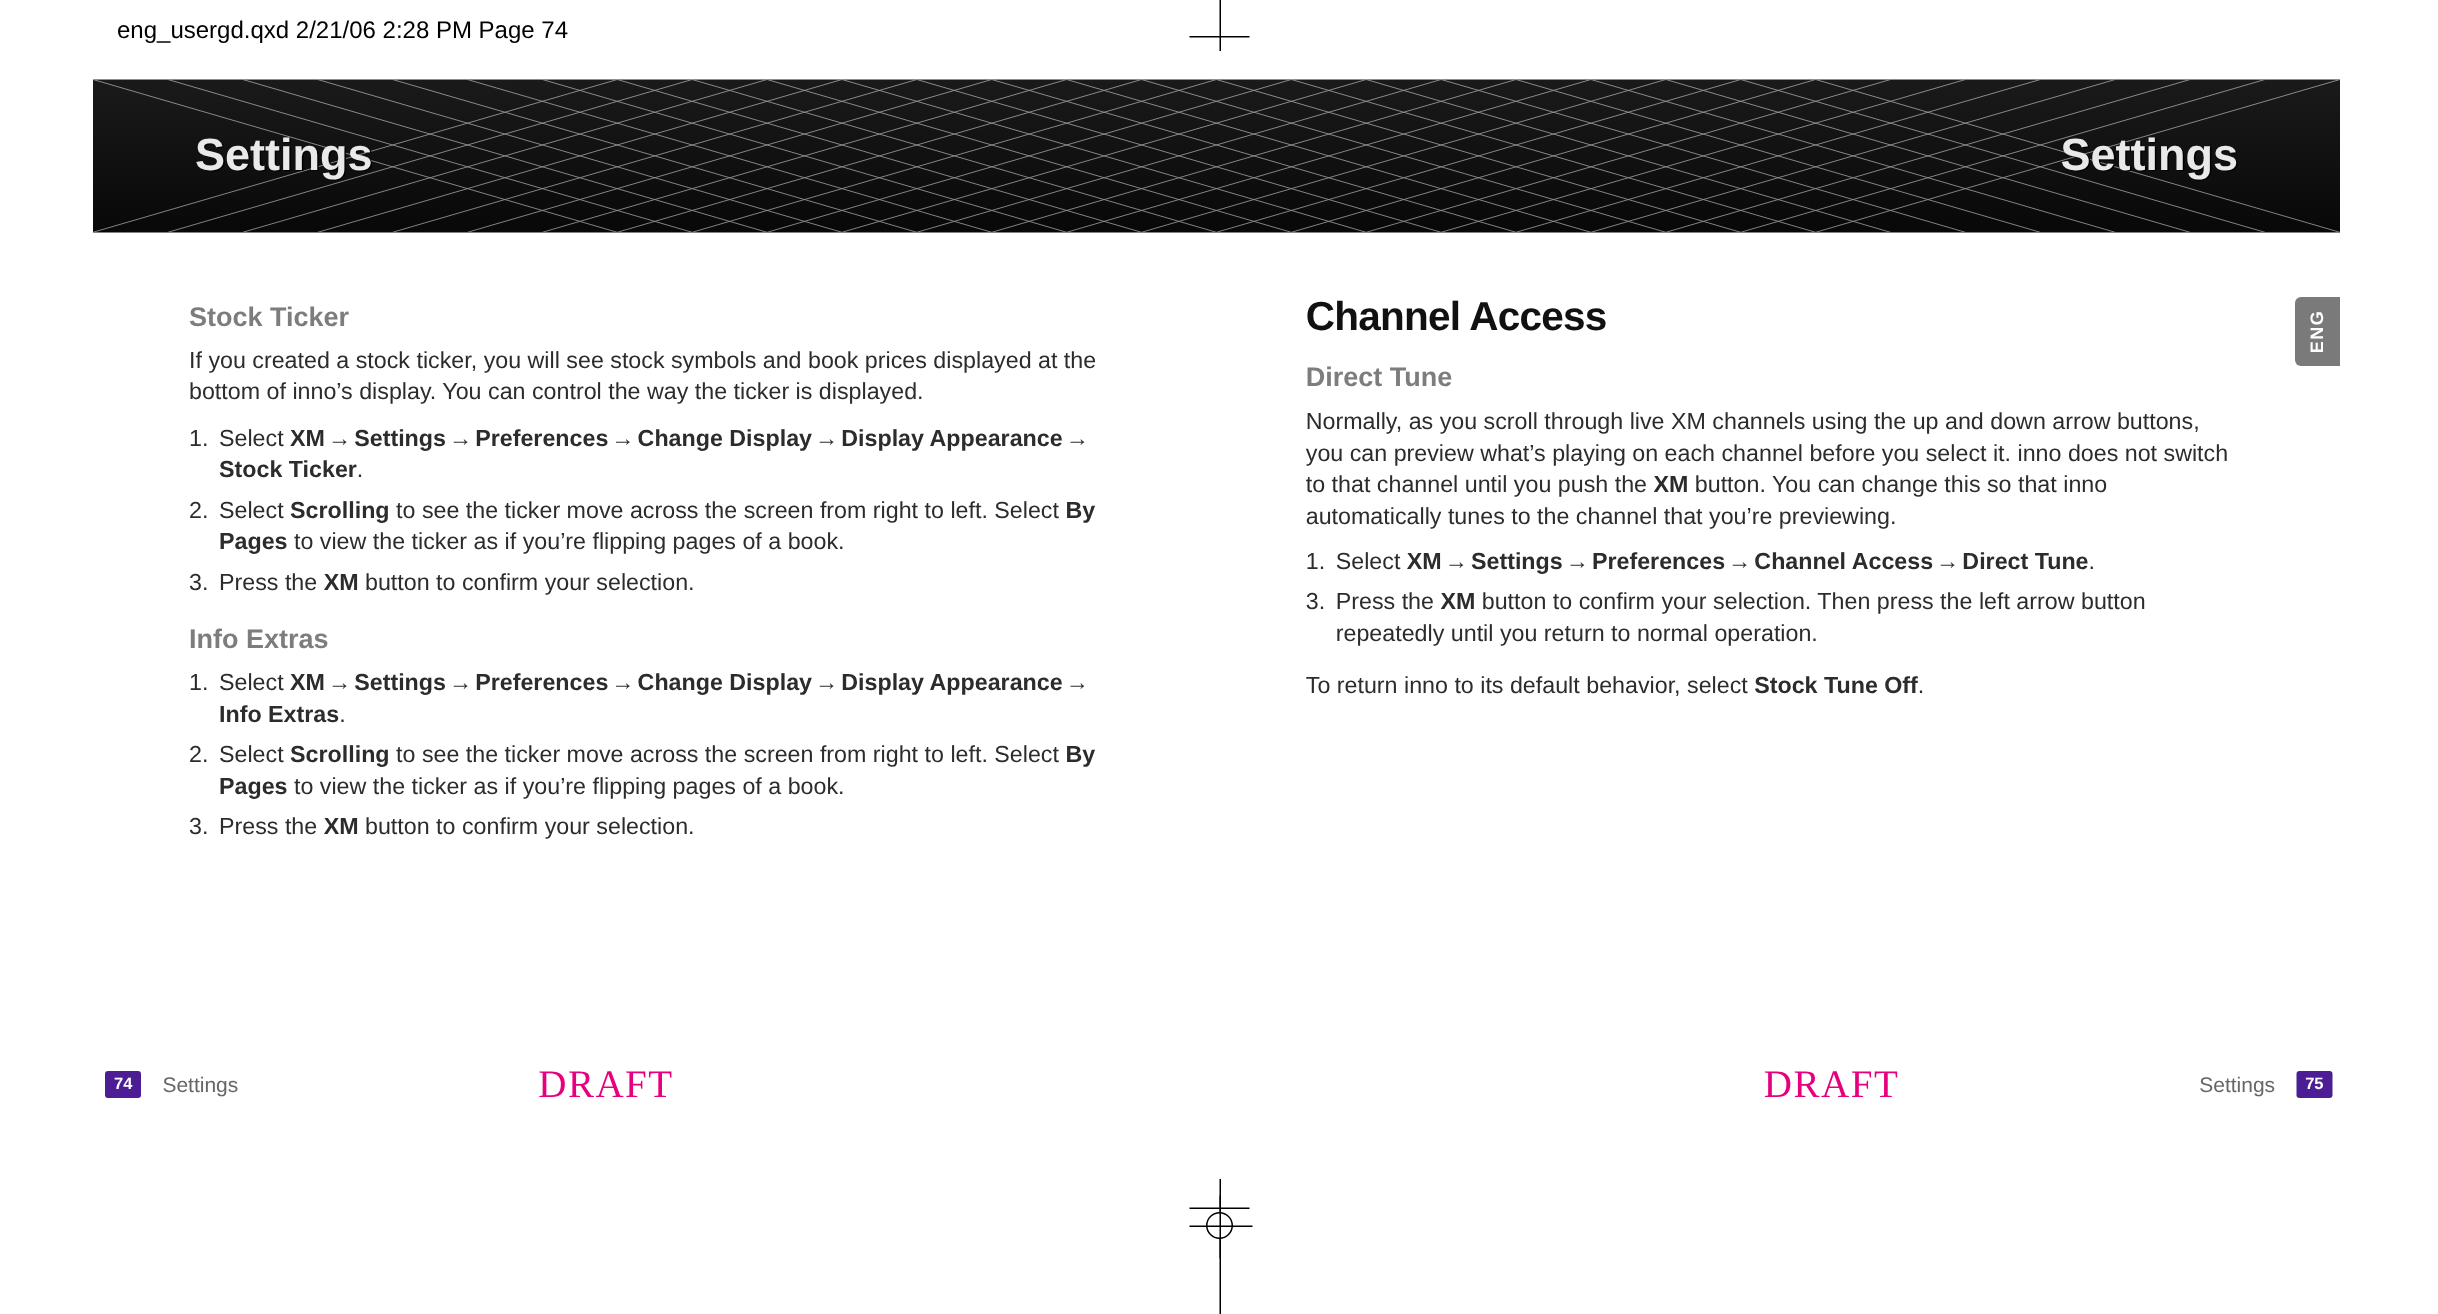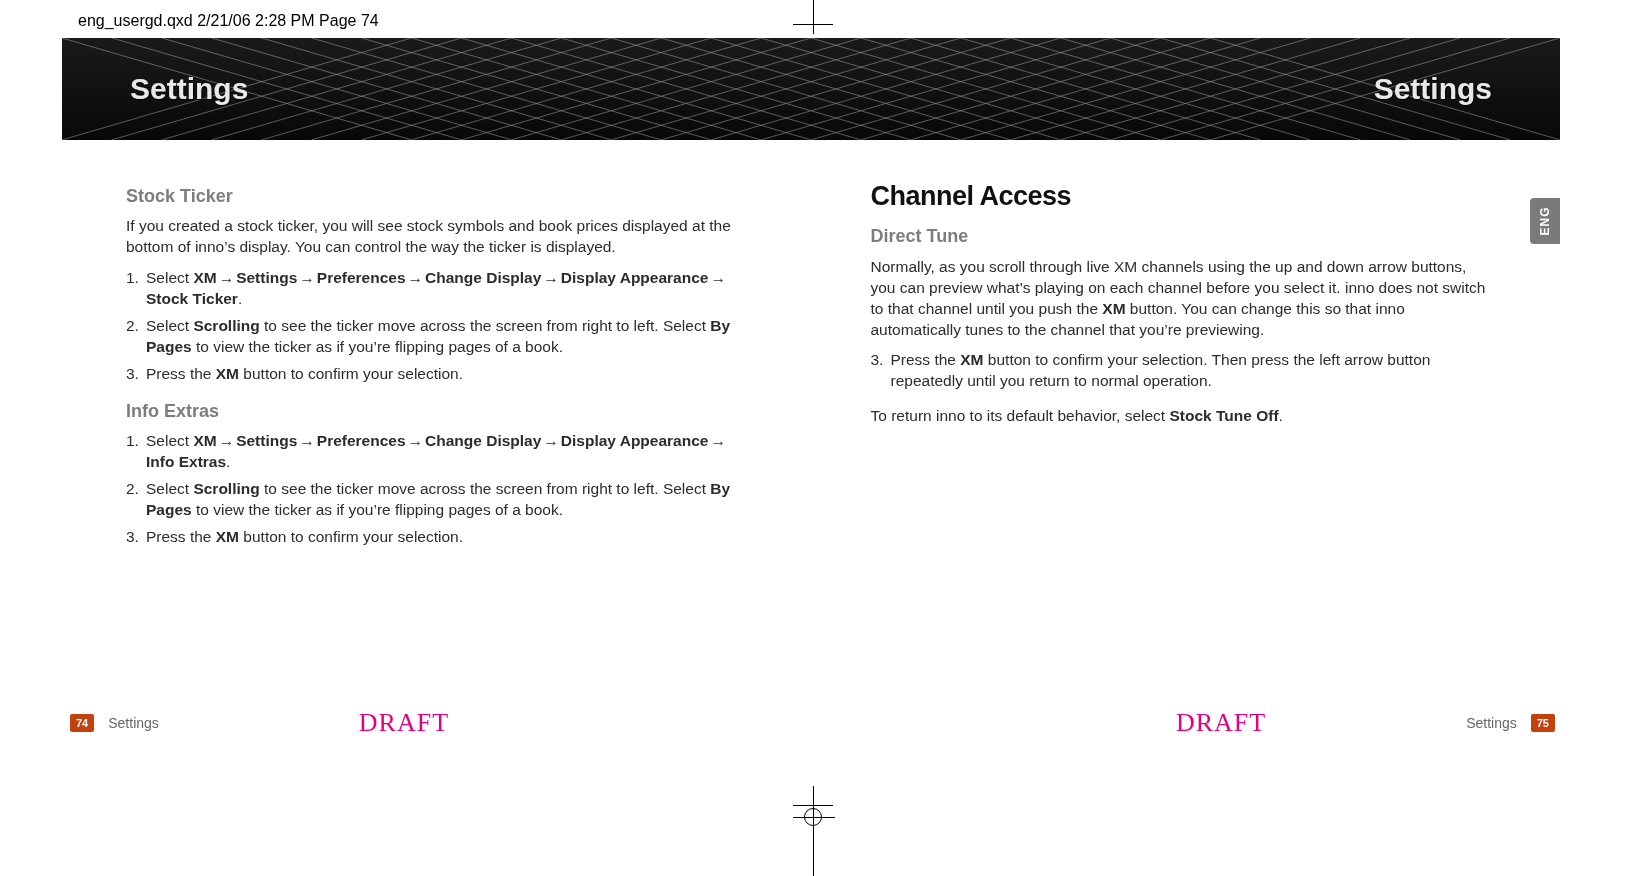--- a/index.html
+++ b/index.html
@@ -6,21 +6,21 @@
   body {
     font-family: "Helvetica Neue", Arial, sans-serif;
     background: #fff;
     width: 1625px;
     height: 876px;
     position: relative;
     overflow: hidden;
   }
   .meta-header {
     font-size: 16px;
-    padding: 12px 0 8px 78px;
+    padding: 12px 0 23px 78px;
     color: #000;
     font-family: Arial, sans-serif;
     border-radius: 12px;
   }
   .crop-top {
     position: absolute;
     top: 0;
     left: 50%;
     transform: translateX(-50%);
     width: 40px;
@@ -155,21 +155,21 @@
     align-items: center;
     font-size: 14px;
   }
   .foot-left, .foot-right {
     display: flex;
     align-items: center;
     gap: 14px;
     color: #666;
   }
   .pgnum-box {
-    background: #c2410c;
+    background: #4c1d95;
     color: #fff;
     font-weight: bold;
     font-size: 11px;
     padding: 3px 6px;
     border-radius: 2px;
   }
   .draft {
     font-family: Georgia, "Times New Roman", serif;
     color: #e6007e;
     font-size: 26px;
@@ -261,20 +261,21 @@
         <div class="step"><span class="num">1. </span>Select <span class="b">XM</span><span class="arrow"> → </span><span class="b">Settings</span><span class="arrow"> → </span><span class="b">Preferences</span><span class="arrow"> → </span><span class="b">Change Display</span><span class="arrow"> → </span><span class="b">Display Appearance</span><span class="arrow"> → </span><span class="b">Info Extras</span>.</div>
         <div class="step"><span class="num">2. </span>Select <span class="b">Scrolling</span> to see the ticker move across the screen from right to left. Select <span class="b">By Pages</span> to view the ticker as if you’re flipping pages of a book.</div>
         <div class="step"><span class="num">3. </span>Press the <span class="b">XM</span> button to confirm your selection.</div>
       </div>
     </div>
   <div class="page" id="right-page">
       <h2>Channel Access</h2>
       <h3>Direct Tune</h3>
       <p>Normally, as you scroll through live XM channels using the up and down arrow buttons, you can preview what’s playing on each channel before you select it. inno does not switch to that channel until you push the <span class="b">XM</span> button. You can change this so that inno automatically tunes to the channel that you’re previewing.</p>
       <div class="steps">
+        <div class="step"><span class="num">1. </span>Select <span class="b">XM</span><span class="arrow"> → </span><span class="b">Settings</span><span class="arrow"> → </span><span class="b">Preferences</span><span class="arrow"> → </span><span class="b">Channel Access</span><span class="arrow"> → </span><span class="b">Direct Tune</span>.</div>
         <div class="step"><span class="num">3. </span>Press the <span class="b">XM</span> button to confirm your selection. Then press the left arrow button repeatedly until you return to normal operation.</div>
       </div>
       <p>To return inno to its default behavior, select <span class="b">Stock Tune Off</span>.</p>
     </div>
 </div>
 
 <div class="footer-row">
   <div class="foot-left">
     <span class="pgnum-box">74</span>
     <span>Settings</span>

